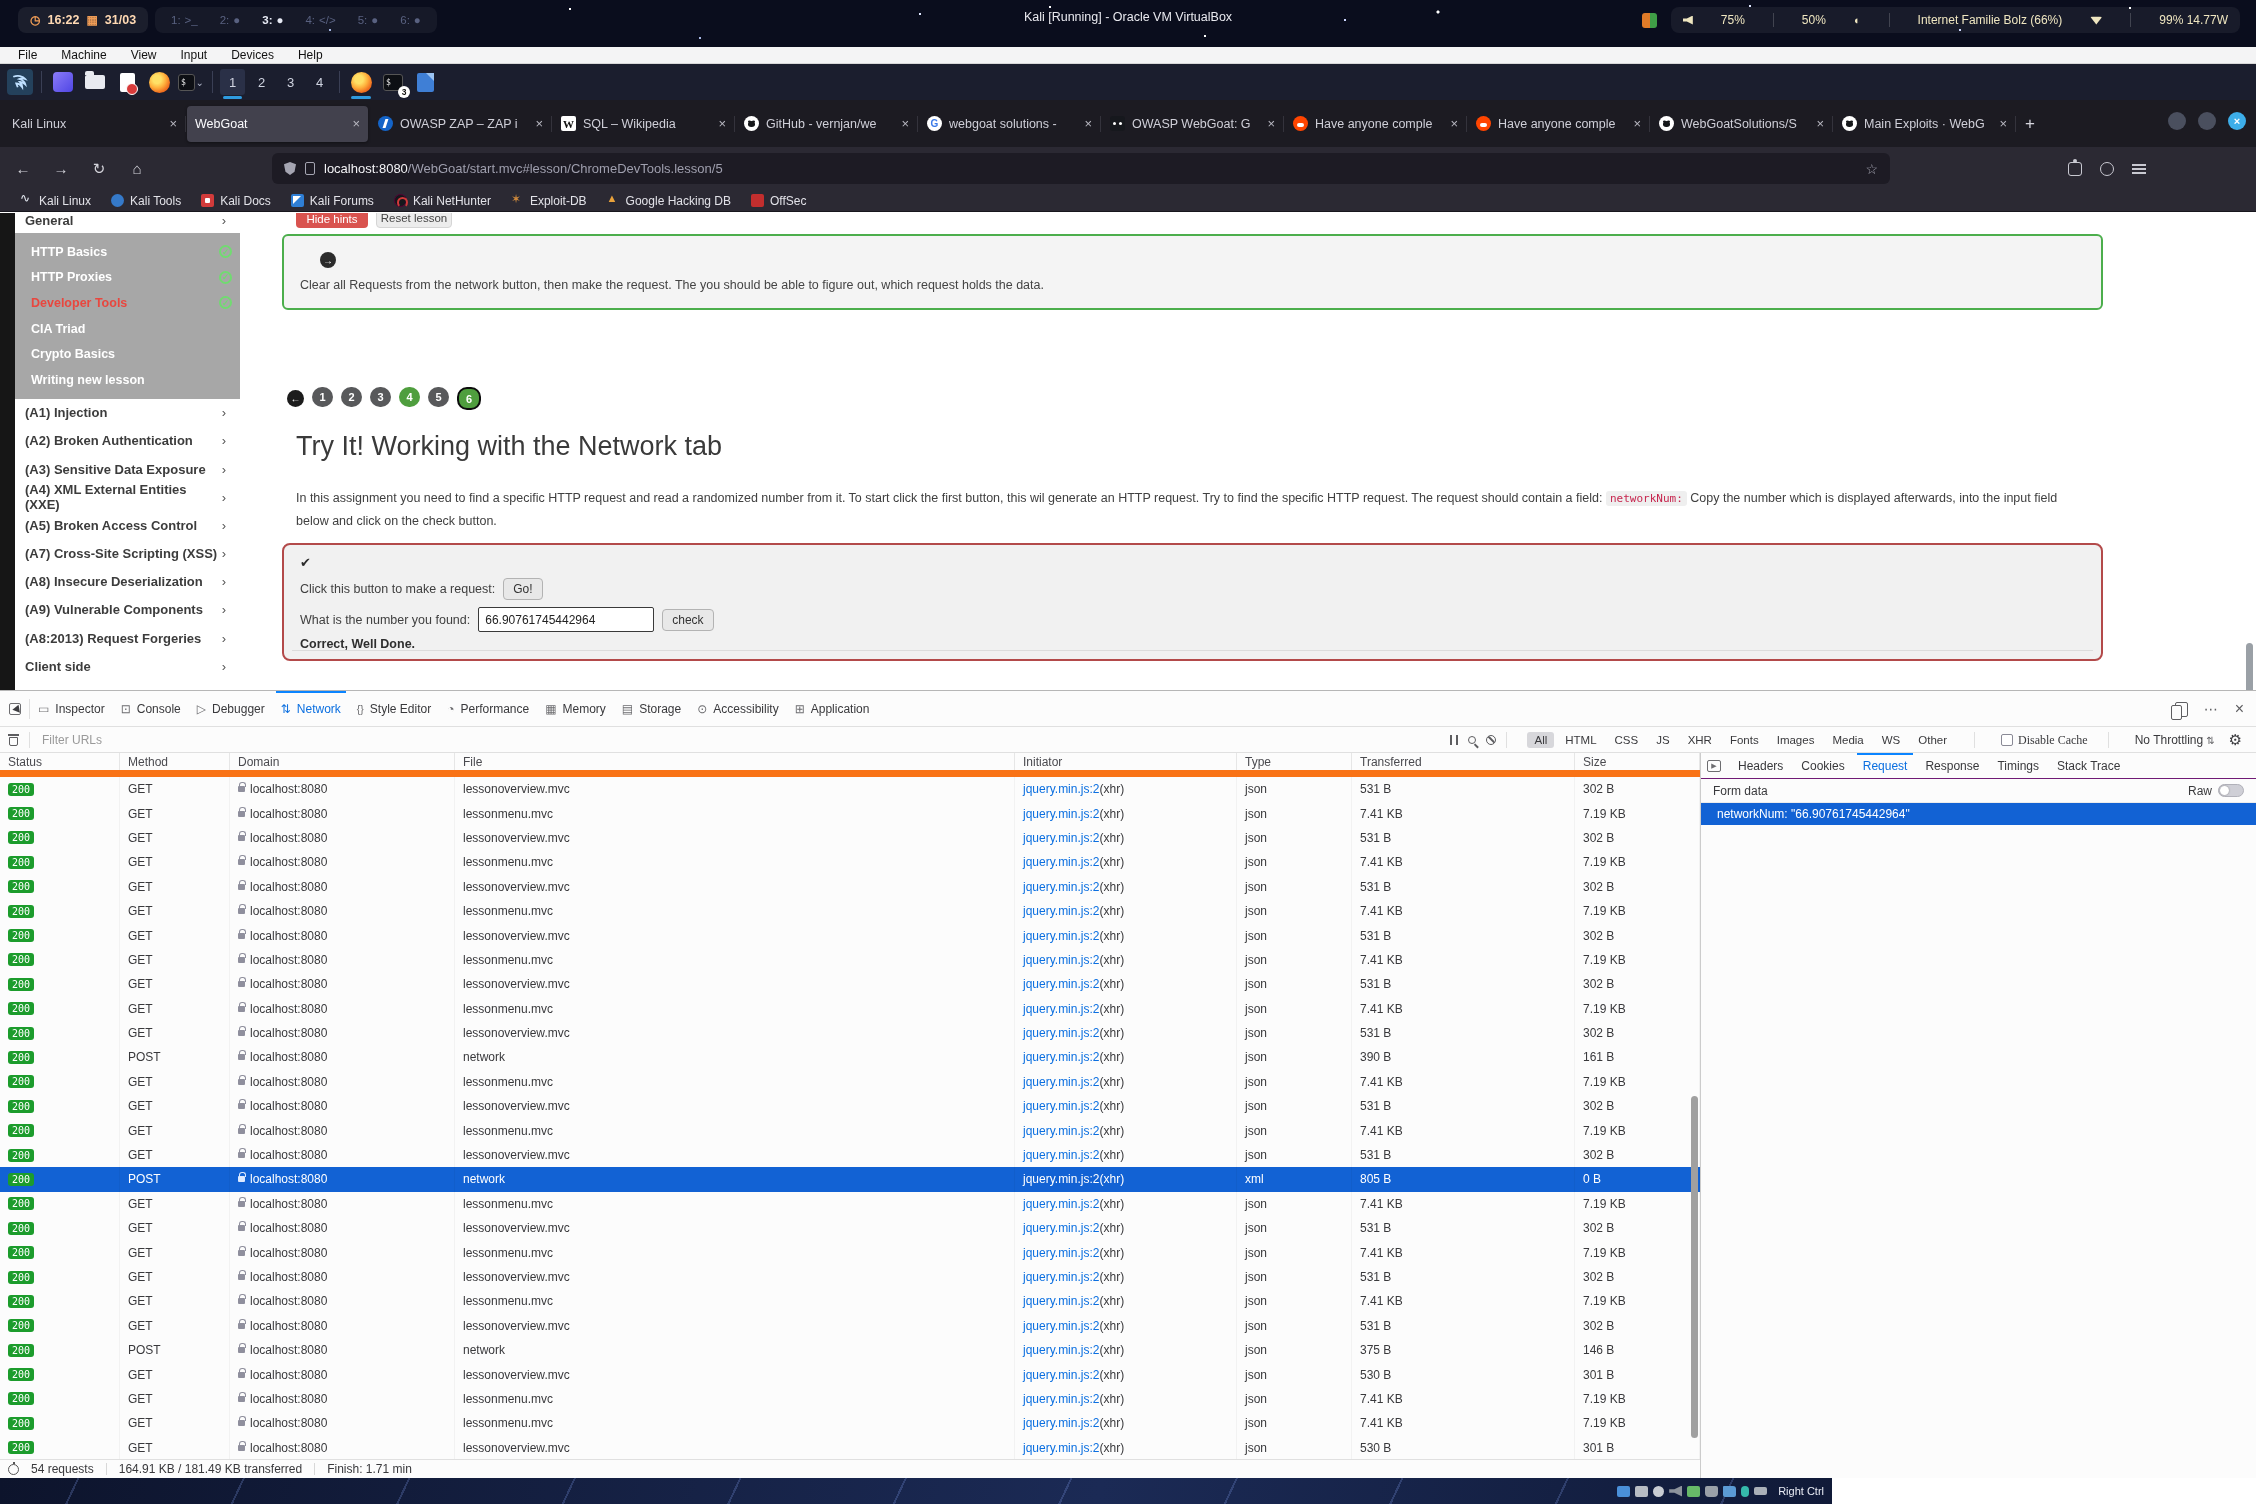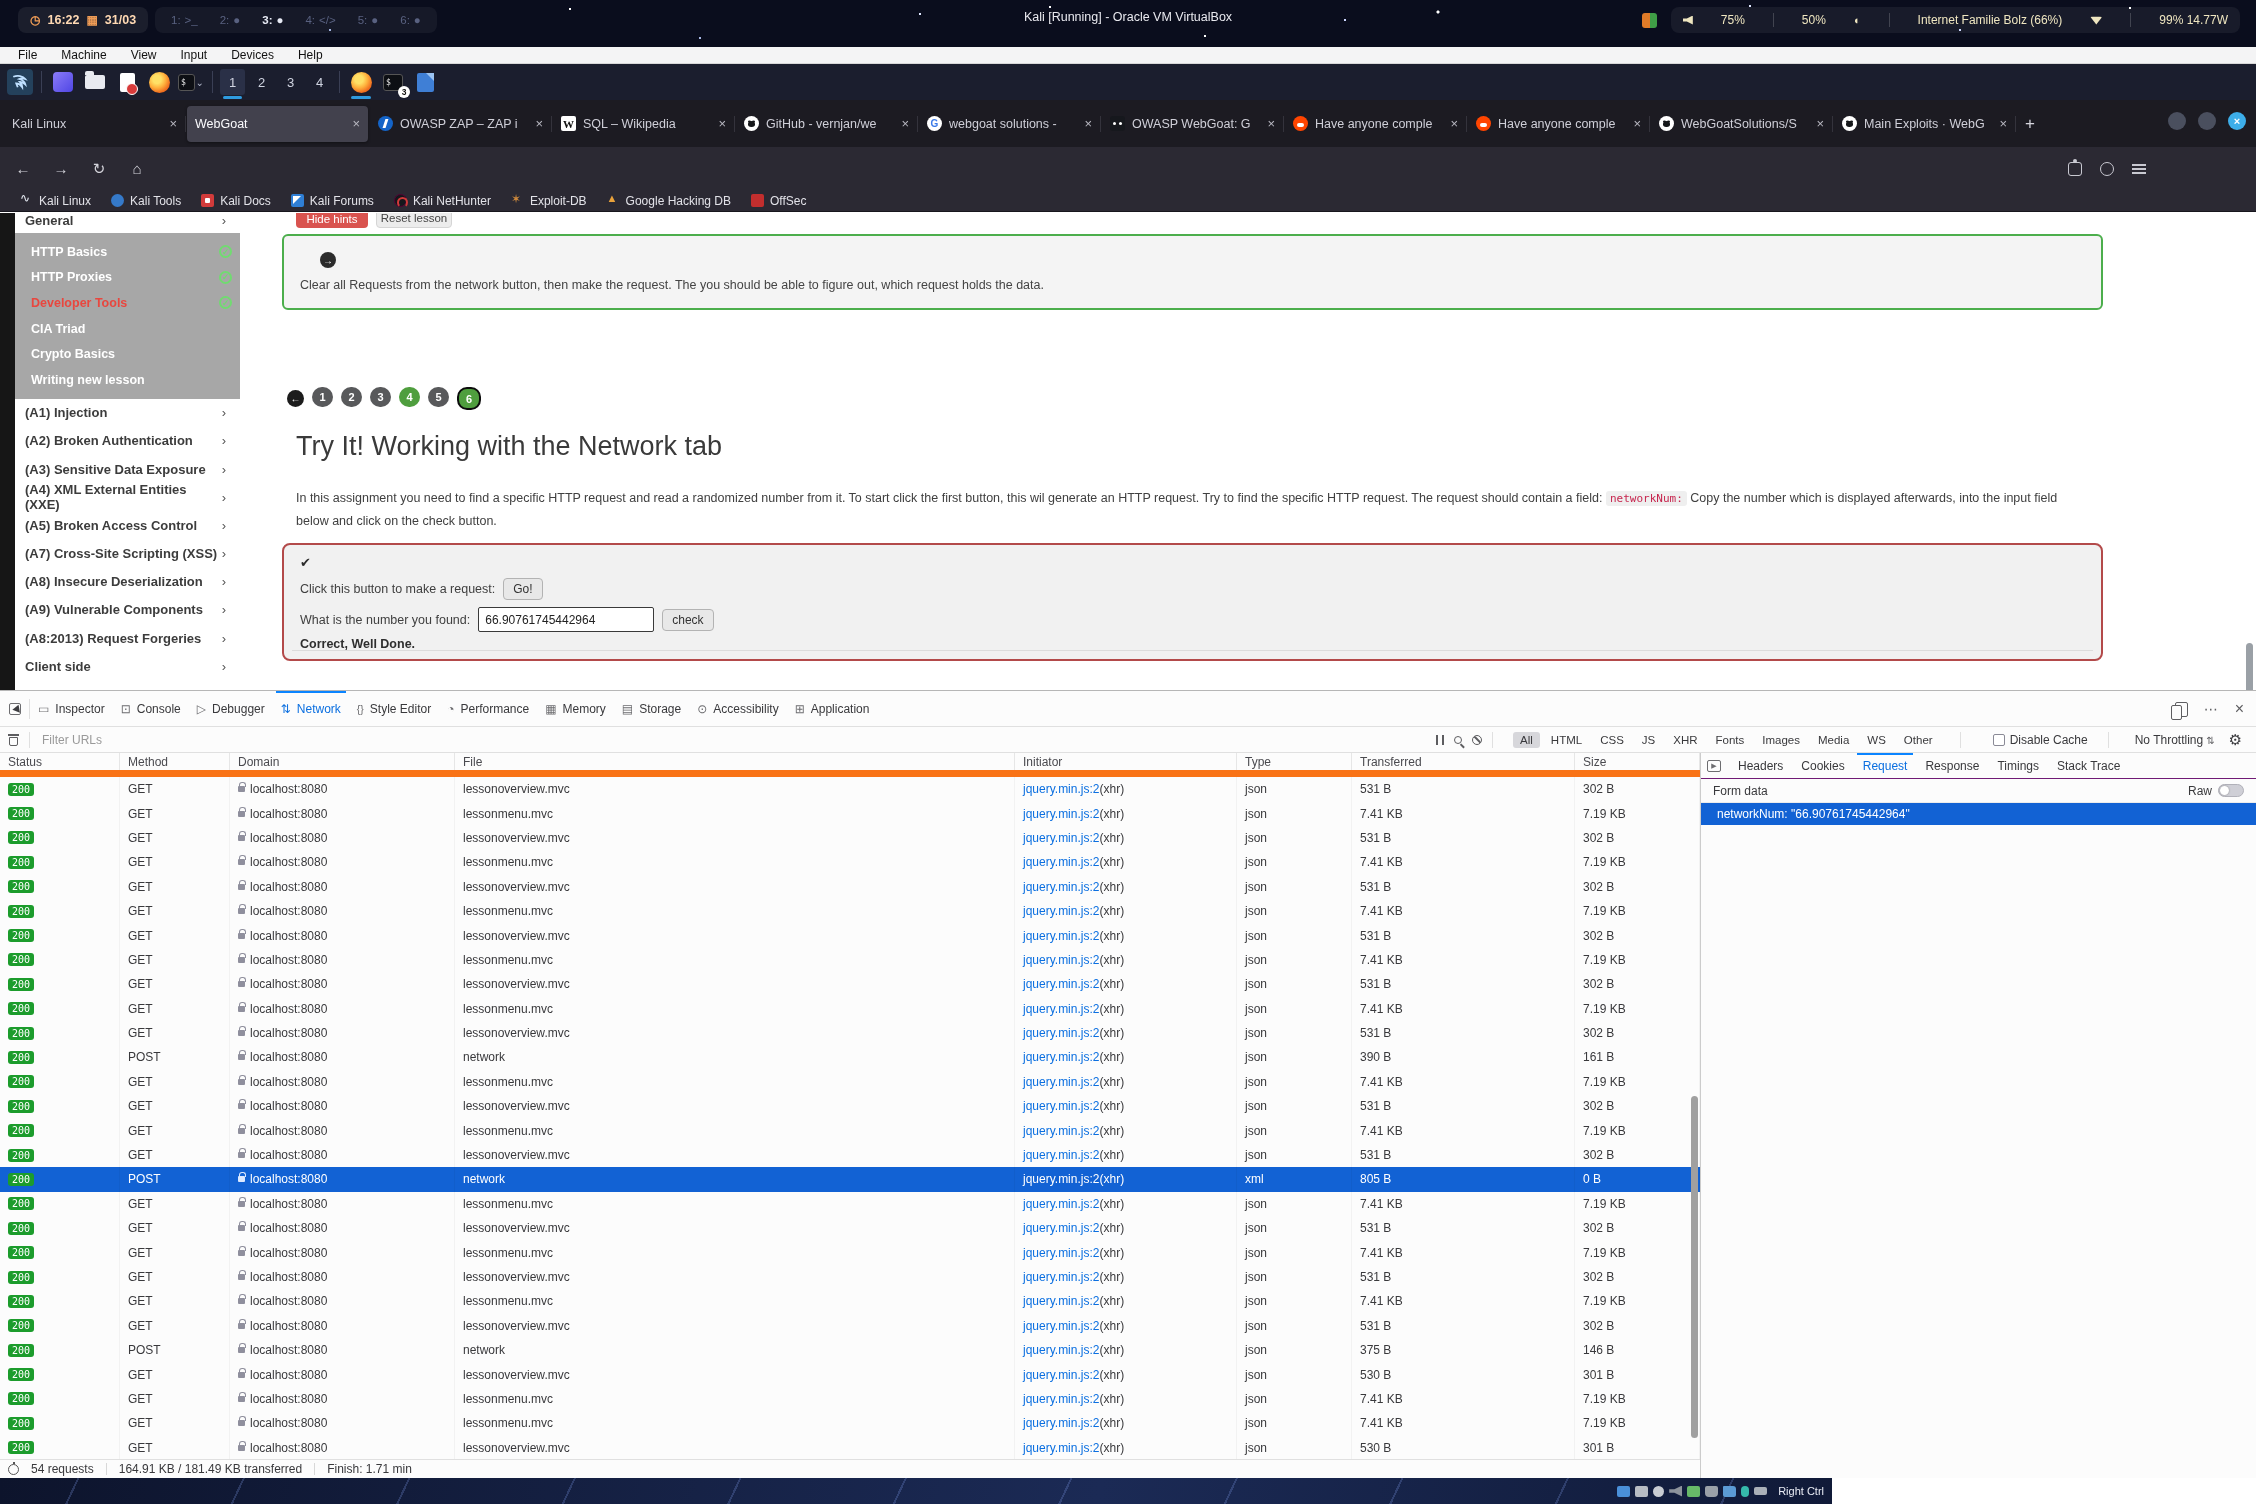--- a/index.html
+++ b/index.html
@@ -218,21 +218,21 @@
   .filter-input::placeholder{color:#999;}
   .funnel{width:10px;height:10px;background:#9a9a9e;clip-path:polygon(0 0,100% 0,60% 45%,60% 100%,40% 90%,40% 45%);margin-right:6px;}
   .dt-filter-right{position:absolute;right:14px;top:0;height:26px;display:flex;align-items:center;gap:10px;}
   .pause-ico{width:8px;height:10px;border-left:2.5px solid #5d5d60;border-right:2.5px solid #5d5d60;}
   .search-ico{width:8px;height:8px;border:1.5px solid #5d5d60;border-radius:50%;position:relative;}
   .search-ico::after{content:"";position:absolute;right:-4px;bottom:-3px;width:5px;height:1.5px;background:#5d5d60;transform:rotate(45deg);}
   .block-ico{width:10px;height:10px;border:1.5px solid #5d5d60;border-radius:50%;position:relative;overflow:hidden;}
   .block-ico::after{content:"";position:absolute;left:-1px;top:3.5px;width:14px;height:1.5px;background:#5d5d60;transform:rotate(45deg);}
   .pill{padding:2px 7px;border-radius:3px;color:#39393c;font-size:11.5px;}
   .pill.active{background:#d7d7db;}
-  .cache-box{display:flex;align-items:center;gap:5px;margin-left:12px;}
+  .cache-box{display:flex;align-items:center;gap:5px;margin-left:6px;font-family:Liberation Serif, serif;}
   .cb{width:12px;height:12px;border:1px solid #8a8a96;background:#fff;border-radius:2px;}
   .throt{display:flex;align-items:center;gap:3px;margin-left:6px;}
   .updn{color:#5d5d60;font-size:10px;}
   .gear-ico{color:#3d3d40;font-size:15px;margin-left:4px;}
 
   .dt-table{position:absolute;left:0;top:62px;width:1700px;bottom:19px;overflow:hidden;}
   .ngrid{display:grid;grid-template-columns:120px 110px 225px 560px 222px 115px 223px 1fr;}
   .nhead{height:24px;border-bottom:7px solid #f97316;color:#4a4a4f;}
   .nhead>div{display:flex;align-items:center;padding:0 8px;border-right:1px solid #e6e6e6;}
   .nrow{height:24.4px;}
@@ -462,20 +462,26 @@
       <span class="wc"></span>
       <span class="wc close"></span>
     </span>
   </div>
 
   <div class="navbar">
     <span class="nav-btn">←</span>
     <span class="nav-btn">→</span>
     <span class="nav-btn">↻</span>
     <span class="nav-btn">⌂</span>
+    <span class="url-field">
+      <span class="shield-ico"></span>
+      <span class="page-ico"></span>
+      <span><span class="url-host">localhost:8080</span><span class="url-path">/WebGoat/start.mvc#lesson/ChromeDevTools.lesson/5</span></span>
+      <span class="star-ico">☆</span>
+    </span>
     <span class="nav-right">
       <span class="ext-ico"></span>
       <span class="acct-ico"></span>
       <span class="ham-ico"></span>
     </span>
   </div>
 
   <div class="bookmarks">
 
   <span class="bm">

